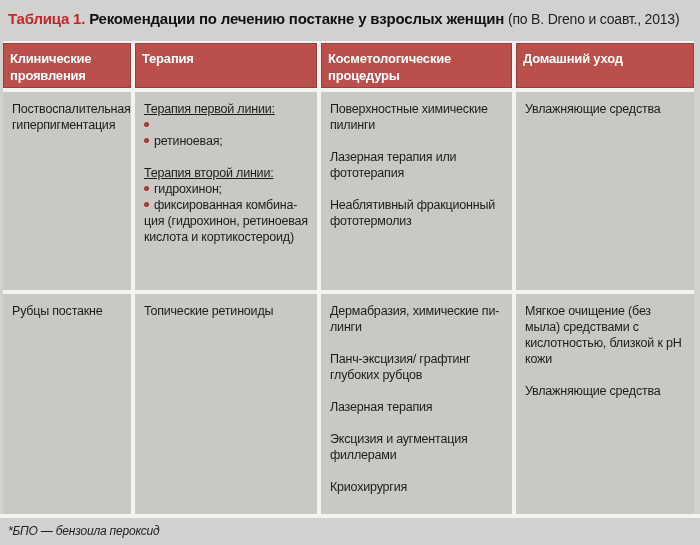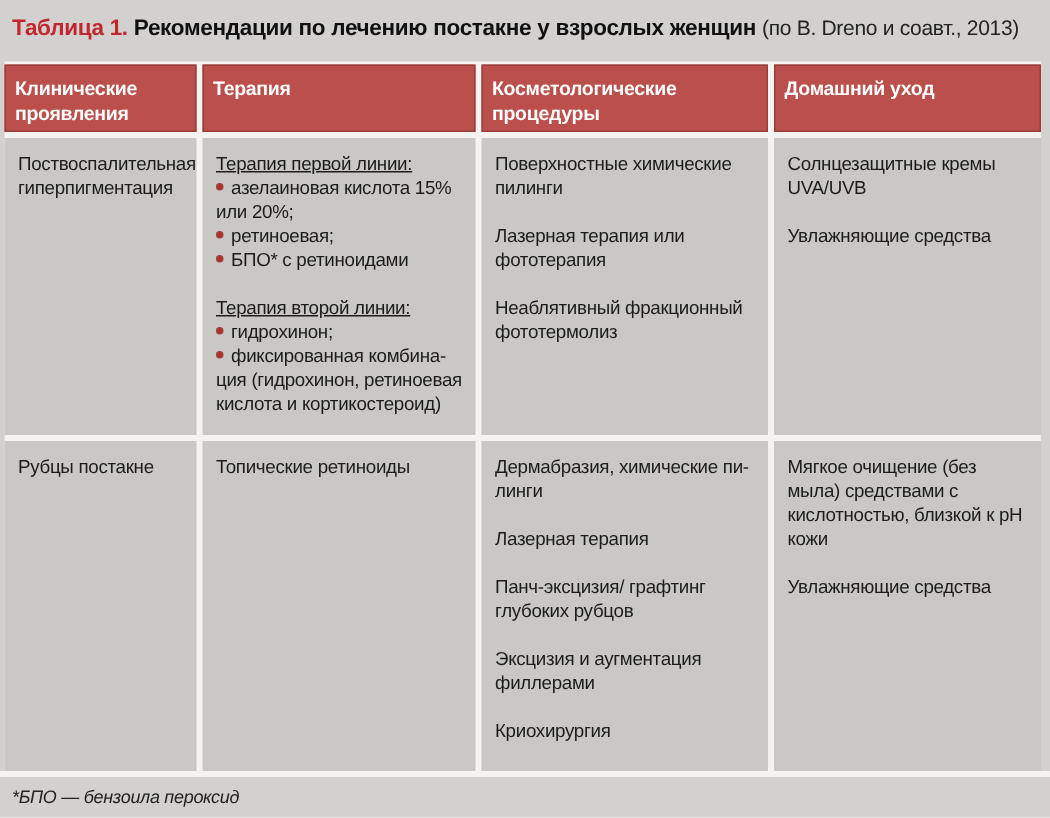--- a/index.html
+++ b/index.html
@@ -110,54 +110,52 @@
     <div class="th">Косметологические процедуры</div>
     <div class="th">Домашний уход</div>
 
     <div class="td">
       <p>Поствоспалительная гиперпигментация</p>
     </div>
 
     <div class="td">
       <div class="group">
         <div class="heading">Терапия первой линии:</div>
-        <div class="bullet"><span class="dot"></span><span>азелаиновая кислота 15% или 20%;</span></div>
+        <div class="bullet"><span class="dot"></span></div>
         <div class="bullet"><span class="dot"></span><span>ретиноевая;</span></div>
-        <div class="bullet"><span class="dot"></span><span>БПО* с ретиноидами</span></div>
       </div>
       <div class="group">
         <div class="heading">Терапия второй линии:</div>
         <div class="bullet"><span class="dot"></span><span>гидрохинон;</span></div>
         <div class="bullet"><span class="dot"></span><span>фиксированная комбина­ция (гидрохинон, ретиноевая кислота и кортикостероид)</span></div>
       </div>
     </div>
 
     <div class="td">
       <p>Поверхностные химические пи­линги</p>
       <p>Лазерная терапия или фототе­рапия</p>
       <p>Неаблятивный фракционный фототермолиз</p>
     </div>
 
     <div class="td">
-      <p>Солнцезащитные кремы UVA/UVB</p>
       <p>Увлажняющие средства</p>
     </div>
 
     <div class="td">
       <p>Рубцы постакне</p>
     </div>
 
     <div class="td">
       <p>Топические ретиноиды</p>
     </div>
 
     <div class="td">
       <p>Дермабразия, химические пи­линги</p>
+      <p>Панч-эксцизия/ графтинг глубо­ких рубцов</p>
       <p>Лазерная терапия</p>
-      <p>Панч-эксцизия/ графтинг глубо­ких рубцов</p>
       <p>Эксцизия и аугментация филле­рами</p>
       <p>Криохирургия</p>
     </div>
 
     <div class="td">
       <p>Мягкое очищение (без мыла) средствами с кислотностью, близкой к pH кожи</p>
       <p>Увлажняющие средства</p>
     </div>
 
   </div>

